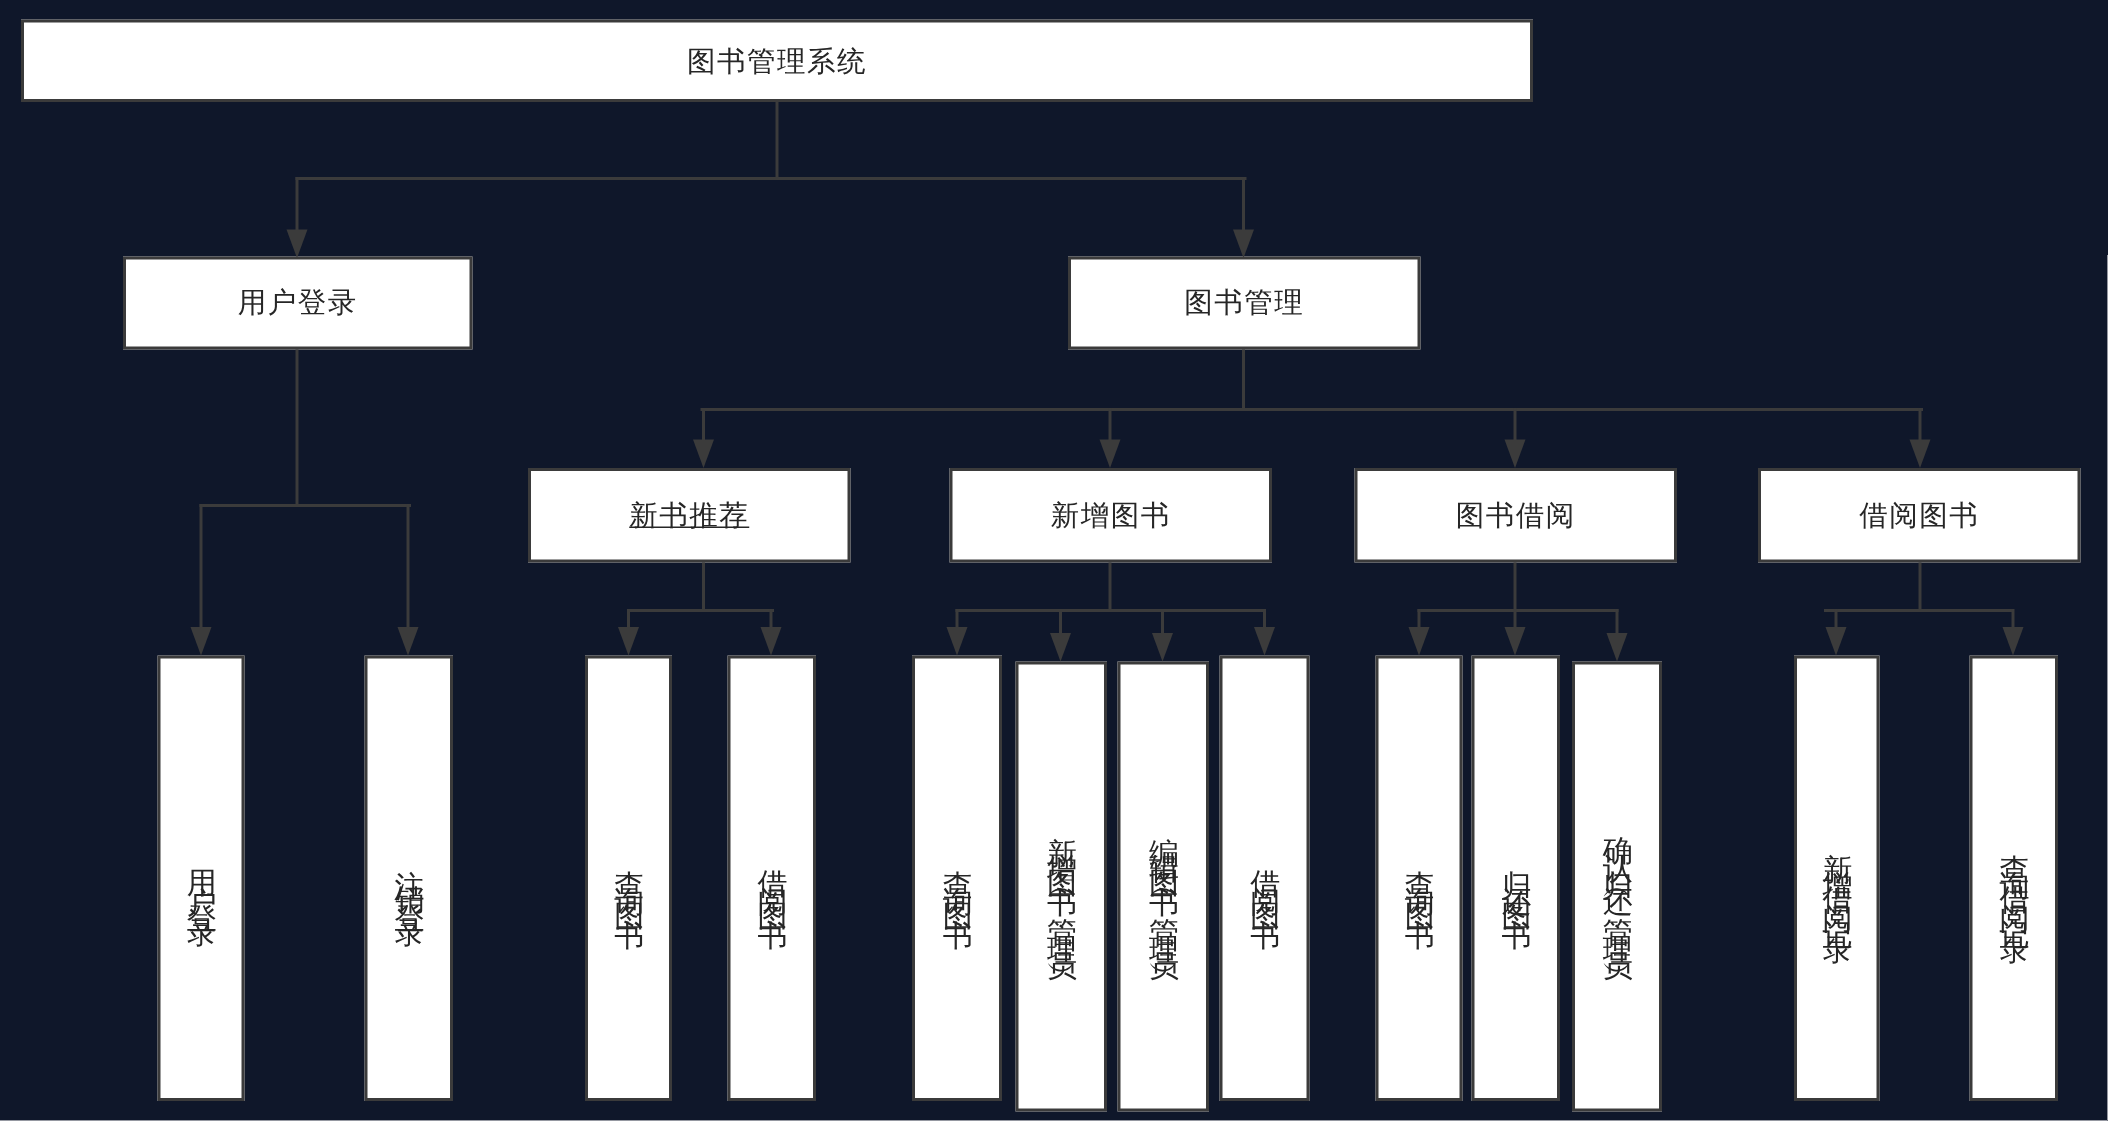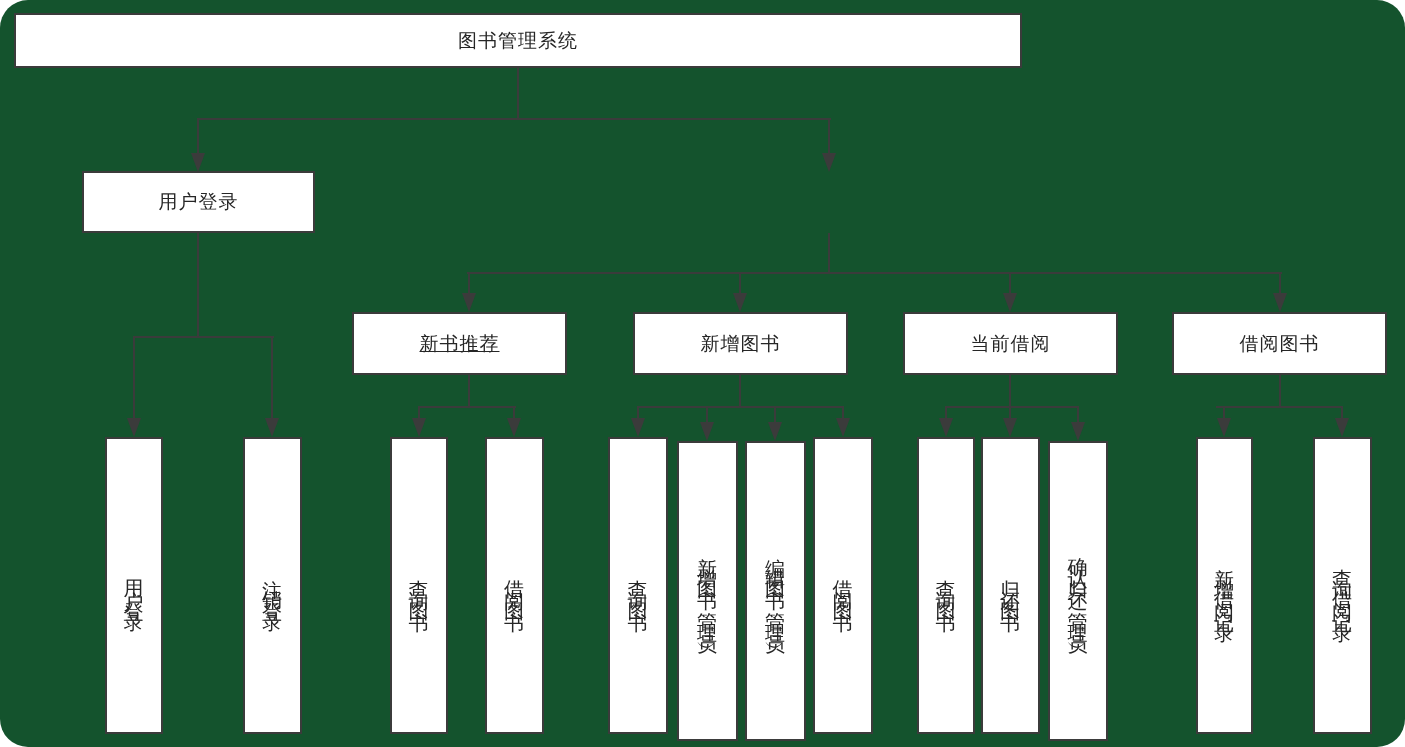--- a/index.html
+++ b/index.html
@@ -4,24 +4,23 @@
 <style>
   html, body {
     margin: 0;
     padding: 0;
     background: #ffffff;
   }
   .canvas {
     position: relative;
     width: 1405px;
     height: 747px;
-    background: #14532d;
+    background: #0f172a;
     font-family: "Liberation Sans", "DejaVu Sans", sans-serif;
     overflow: hidden;
-    border-radius: 28px;
   }
   .box {
     position: absolute;
     box-sizing: border-box;
     border: 2px solid #3b3b3b;
     background: #ffffff;
     color: #262626;
     display: flex;
     align-items: center;
     justify-content: center;
@@ -61,26 +60,27 @@
 </style>
 </head>
 <body>
 
 <div class="canvas">
 
   <div class="box h" style="left:14px; top:13px; width:1008px; height:55px;">图书管理系统</div>
 
   <div class="box h" style="left:82px; top:171px; width:233px; height:62px;">用户登录</div>
 
+  <div class="box h" style="left:712px; top:171px; width:235px; height:62px;">图书管理</div>
 
   <div class="box h" style="left:352px; top:312px; width:215px; height:63px;text-decoration:underline;">新书推荐</div>
 
   <div class="box h" style="left:633px; top:312px; width:215px; height:63px;">新增图书</div>
 
-  <div class="box h" style="left:903px; top:312px; width:215px; height:63px;">当前借阅</div>
+  <div class="box h" style="left:903px; top:312px; width:215px; height:63px;">图书借阅</div>
 
   <div class="box h" style="left:1172px; top:312px; width:215px; height:63px;">借阅图书</div>
 
   <div class="box v" style="left:105px; top:437px; width:58px; height:297px;">用户登录</div>
 
   <div class="box v" style="left:243px; top:437px; width:59px; height:297px;">注销登录</div>
 
   <div class="box v" style="left:390px; top:437px; width:58px; height:297px;">查询图书</div>
 
   <div class="box v" style="left:485px; top:437px; width:59px; height:297px;">借阅图书</div>

